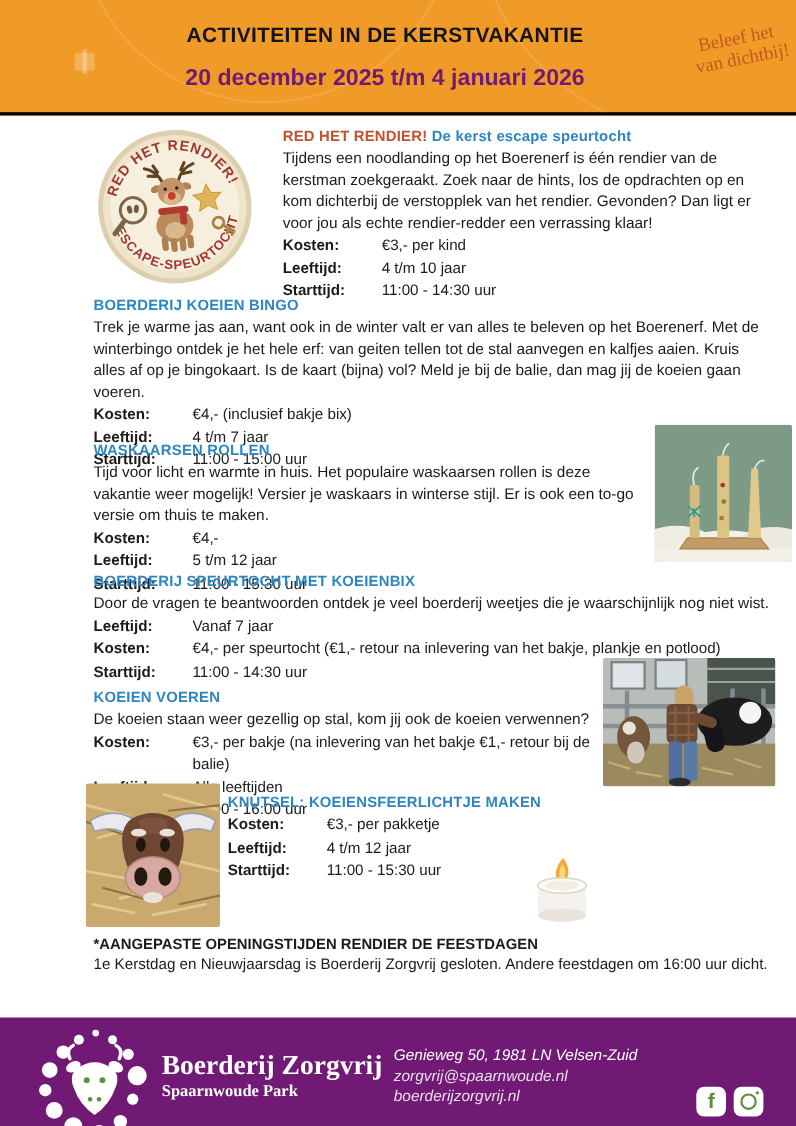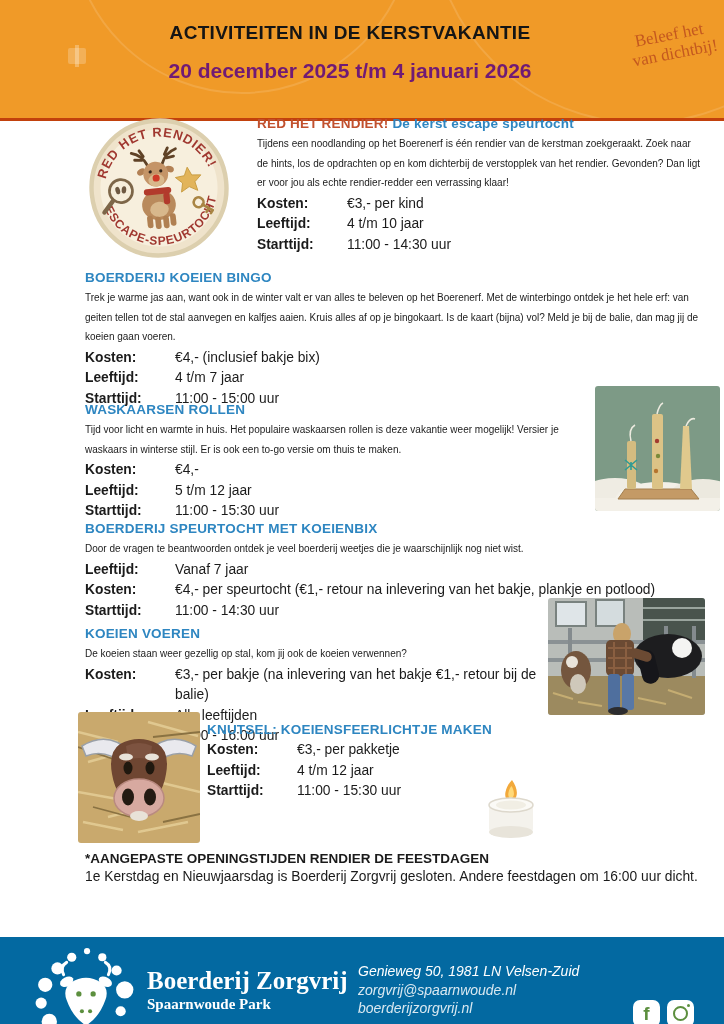--- a/index.html
+++ b/index.html
@@ -1,49 +1,49 @@
 <!DOCTYPE html>
 <html><head>
 <meta charset="utf-8">
 <style>
   html,body{margin:0;padding:0;background:#ffffff;}
   .page{position:relative;width:724px;height:1024px;background:#ffffff;overflow:hidden;
         font-family:"Liberation Sans",sans-serif;color:#1b1b1b;}
 
   
-  .banner{position:absolute;top:0;left:0;width:724px;height:121px;background:#F09A28;
-          border-bottom:3px solid #c2410c;box-sizing:border-box;overflow:hidden;}
+  .banner{position:absolute;top:0;left:0;width:724px;height:105px;background:#F09A28;
+          border-bottom:3px solid #000000;box-sizing:border-box;overflow:hidden;}
   .wm{position:absolute;border:2px solid rgba(255,255,255,0.13);border-radius:50%;}
   .wm1{width:340px;height:340px;top:-250px;left:70px;}
   .wm2{width:420px;height:420px;top:-300px;left:430px;}
   .gift{position:absolute;top:48px;left:68px;width:18px;height:16px;background:rgba(255,255,255,0.22);border-radius:2px;}
   .gift:before{content:"";position:absolute;left:7px;top:-3px;width:4px;height:22px;background:rgba(255,255,255,0.28);}
   .banner-title1{position:absolute;top:22px;left:0;width:700px;text-align:center;
                  font-size:19px;font-weight:bold;color:#151515;letter-spacing:.3px;}
   .banner-title2{position:absolute;top:59px;left:0;width:700px;text-align:center;
                  font-size:21px;font-weight:bold;color:#701a75;}
   .tagline{position:absolute;top:24px;right:8px;transform:rotate(-11deg);color:#C4581F;
            font-family:"Liberation Serif",serif;font-size:17px;line-height:19px;}
   .tagline .l2{margin-left:-6px;display:block;}
 
   
   .sec{position:absolute;}
   .sec-title{color:#2E86C1;font-size:13.5px;font-weight:bold;margin:0 0 3px 0;letter-spacing:.2px;}
   .accent{color:#C1512F;}
-  .body{font-size:10px;line-height:19.5px;margin:0 0 1px 0;}
+  .body{font-size:14px;line-height:19.5px;margin:0 0 1px 0;}
   .drow{display:flex;font-size:13.8px;line-height:20.5px;}
   .dlabel{font-weight:bold;width:90px;flex-shrink:0;}
   .photo{position:absolute;border-radius:3px;overflow:hidden;}
 
   
   .note-title{font-size:13.5px;font-weight:bold;margin:0 0 3px 0;}
   .note-body{font-size:13.8px;margin:0;}
 
   
-  .footer{position:absolute;left:0;bottom:0;width:724px;height:87px;background:#0369a1;color:#fff;margin-top:24px;}
+  .footer{position:absolute;left:0;bottom:0;width:724px;height:99px;background:#701a75;color:#fff;margin-top:24px;}
   .brand{position:absolute;left:147px;top:30px;}
   .brand-title{font-family:"Liberation Serif",serif;font-size:25px;font-weight:bold;line-height:27px;}
   .brand-sub{font-family:"Liberation Serif",serif;font-size:15px;font-weight:bold;margin-top:2px;}
   .contact{position:absolute;left:358px;top:25px;font-size:14px;line-height:18.5px;font-style:italic;}
   .contact .dim{opacity:.85;}
   .social{position:absolute;left:633px;top:63px;display:flex;gap:7px;}
   .fb{width:27px;height:27px;background:#fff;border-radius:7px;display:flex;align-items:center;
       justify-content:center;color:#5C8F3E;font-weight:bold;font-size:19px;line-height:27px;}
   .ig{width:27px;height:27px;background:#fff;border-radius:7px;position:relative;}
   .ig .lens{position:absolute;left:6px;top:6px;width:11px;height:11px;border:2.5px solid #5C8F3E;border-radius:50%;}

